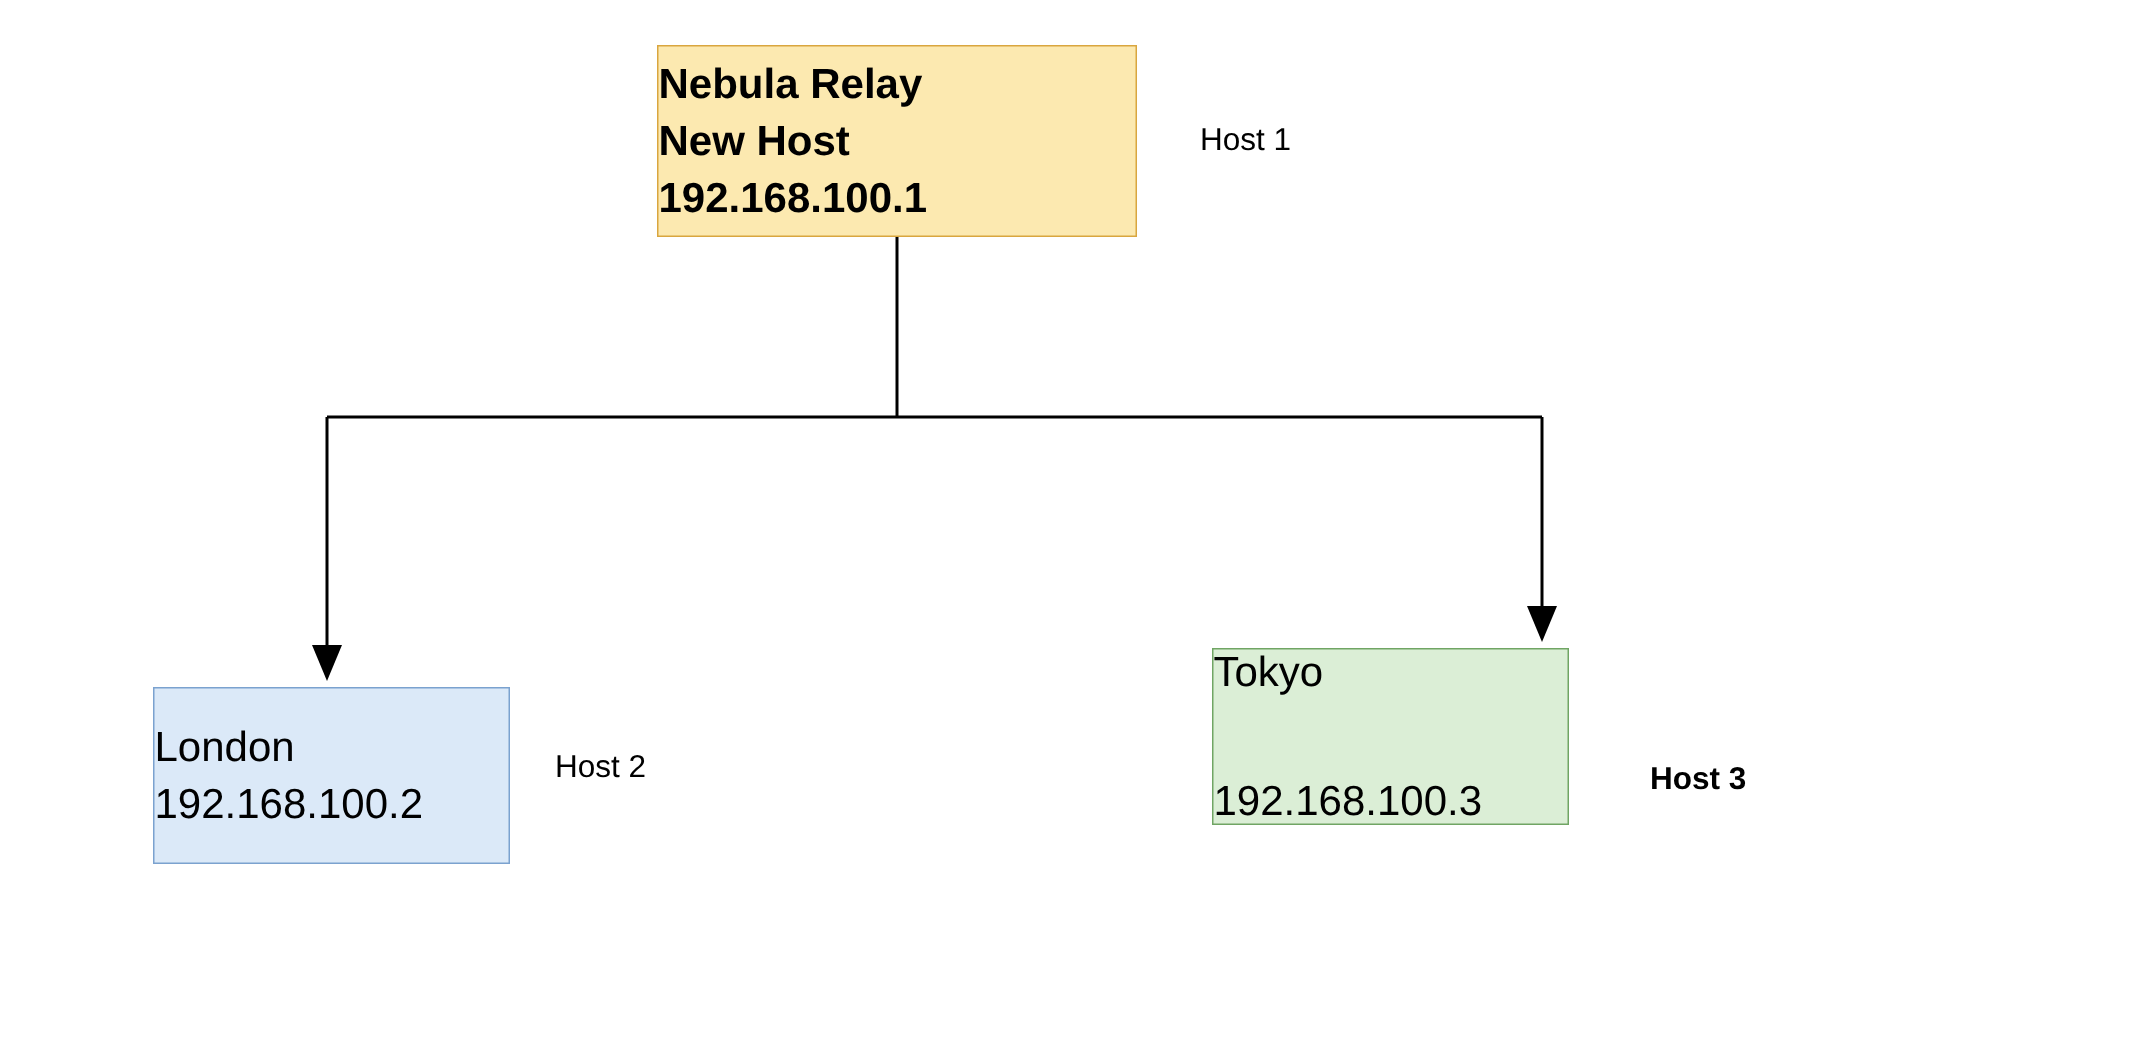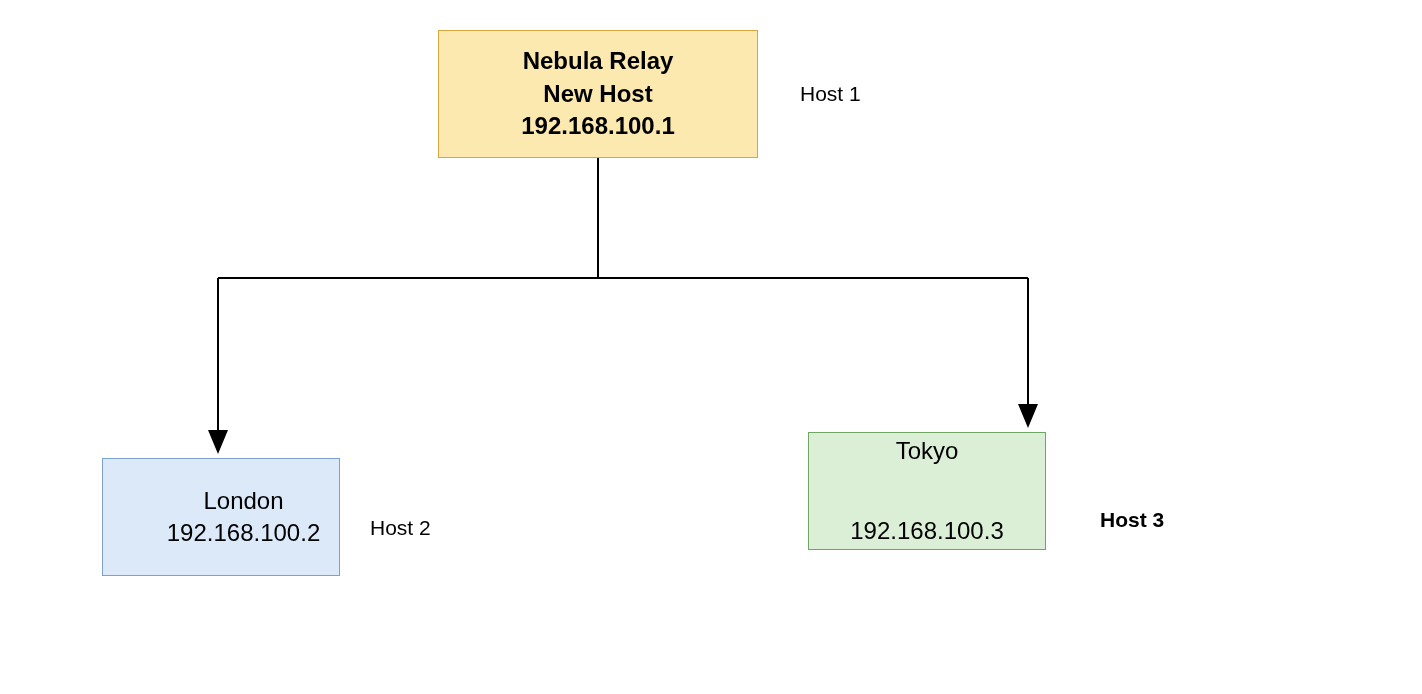--- a/index.html
+++ b/index.html
@@ -7,63 +7,62 @@
       width: 1422px;
       height: 694px;
       position: relative;
       background: #ffffff;
       font-family: Arial, Helvetica, sans-serif;
     }
     .node-box {
       position: absolute;
       display: flex;
       flex-direction: column;
-      align-items: center;
+      align-items: flex-start;
       justify-content: center;
       border: 1.5px solid;
-      font-size: 24px;
+      font-size: 28px;
       line-height: 1.35;
       text-align: center;
     }
     .node-relay {
       left: 438px;
       top: 30px;
       width: 320px;
       height: 128px;
       background: #fce9b0;
       border-color: #d9a63f;
       font-weight: 700;
     }
     .node-london {
       left: 102px;
       top: 458px;
       width: 238px;
       height: 118px;
       background: #dbe9f8;
       border-color: #7ba2cf;
       font-weight: 400;
-      padding-left: 45px;
     }
     .node-tokyo {
       left: 808px;
       top: 432px;
       width: 238px;
       height: 118px;
       background: #dbeed6;
       border-color: #70a564;
       font-weight: 400;
       gap: 48px;
     }
     .side-label {
       position: absolute;
       font-size: 21px;
       color: #000;
     }
     .label-host1 { left: 800px; top: 82px; }
-    .label-host2 { left: 370px; top: 516px; }
+    .label-host2 { left: 370px; top: 500px; }
     .label-host3 { left: 1100px; top: 508px; font-weight: bold; }
     svg.connector {
       position: absolute;
       left: 0;
       top: 0;
       width: 1422px;
       height: 694px;
       pointer-events: none;
     }
   </style>

